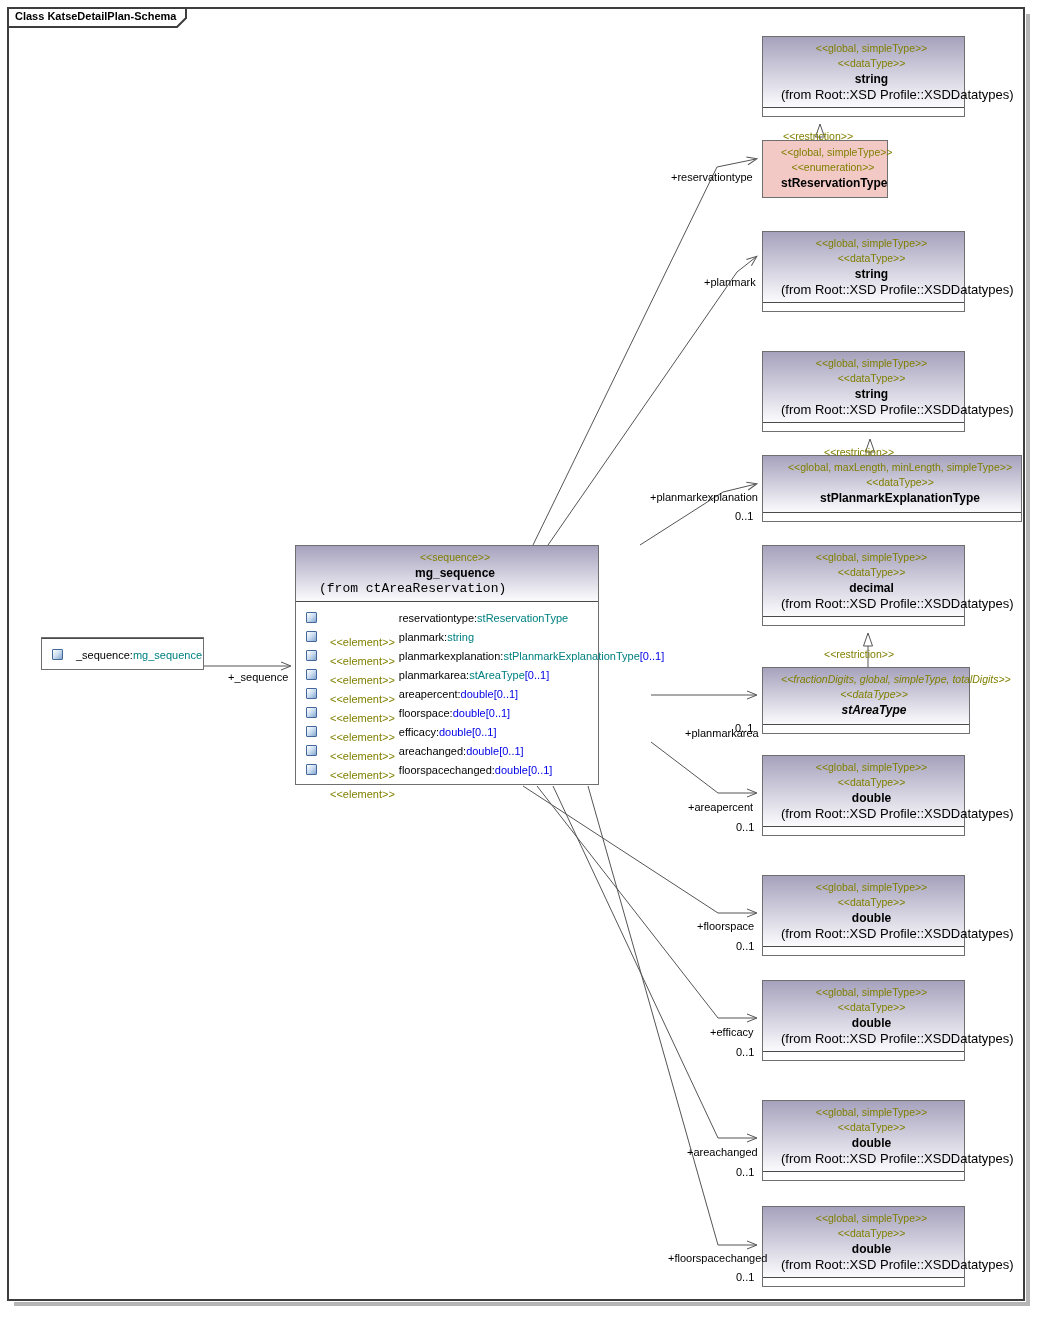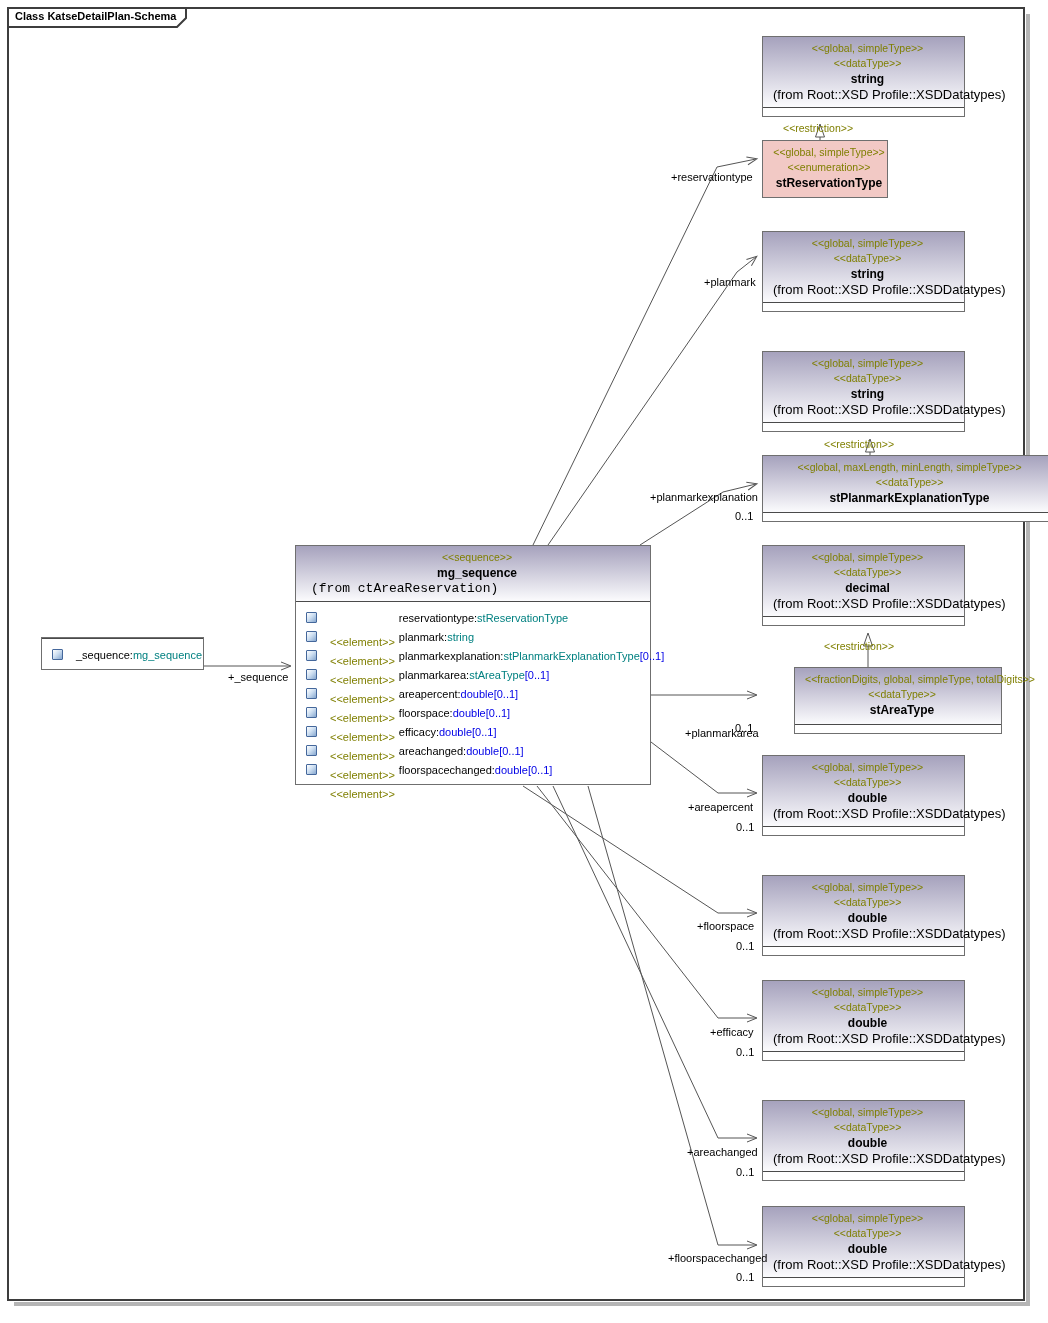--- a/index.html
+++ b/index.html
@@ -11,42 +11,42 @@
   .frame-title{
     position:absolute;left:15px;top:10px;z-index:3;
     font-size:11px;font-weight:bold;white-space:nowrap;
   }
   .uml-box{
     position:absolute;border:1px solid #6f6f6f;background:#fff;
     z-index:2;box-sizing:border-box;
   }
   .head{
     background:linear-gradient(180deg,#a6a2bd 0%,#fbfbfd 100%);
-    text-align:center;padding:4px 2px 5px 10px;
+    text-align:center;padding:4px 2px 5px 18px;
   }
   .head.flat{background:#f2c9c5;}
   .stereo{color:#7f7f00;font-size:10.5px;line-height:15px;white-space:nowrap;}
   .tname{color:#000;font-weight:bold;font-size:12px;line-height:17px;white-space:nowrap;}
   .tfrom{color:#000;font-size:13px;line-height:14px;white-space:nowrap;}
   .tfrom.left{text-align:left;padding-left:5px;font-family:Liberation Mono, monospace;}
   .empty-comp{border-top:1px solid #4a4a4a;height:8px;background:#fff;}
   .attrs{border-top:1px solid #4a4a4a;background:#fff;padding:6px 3px 5px 3px;}
   .arow{display:flex;align-items:center;height:19px;font-size:11px;white-space:nowrap;}
   .aicon{
     width:9px;height:9px;flex:none;margin:0 13px 0 7px;
     border:1px solid #44679b;border-radius:1px;
     background:linear-gradient(135deg,#ffffff 0%,#cfe0f2 45%,#86a7cf 100%);
   }
   .k{color:#7f7f00;margin-top:48px;}
   .n{color:#000;margin-left:4px;}
   .tt{color:#008080;}
   .tb{color:#0000e6;}
   .m{color:#0000e6;}
   .lbl{position:absolute;z-index:3;font-size:11px;color:#000;white-space:nowrap;text-align:right;}
-  .restr{position:absolute;z-index:3;font-size:10.5px;color:#7f7f00;white-space:nowrap;}
+  .restr{position:absolute;z-index:3;font-size:10.5px;color:#7f7f00;white-space:nowrap;margin-top:8px;}
 </style>
 </head>
 <body>
 
 <div class="canvas">
 
   <svg class="layer" width="1048" height="1323">
     <defs>
       <marker id="open" markerWidth="14" markerHeight="12" refX="11" refY="5" orient="auto">
         <path d="M2,1 L12,5 L2,9" fill="none" stroke="#555" stroke-width="1"></path>
@@ -81,21 +81,21 @@
   <div class="uml-box" style="left:41px;top:637px;width:163px;">
     <div class="attrs">
       <div class="arow">
         <span class="aicon"></span>
         <span class="n" style="margin-left:0;">_sequence:</span>
           <span class="tt">mg_sequence</span>
       </div>
     </div>
   </div>
 
-  <div class="uml-box" style="left:295px;top:545px;width:356px;">
+  <div class="uml-box" style="left:295px;top:545px;width:304px;">
     <div class="head">
       <div class="stereo">&lt;&lt;sequence&gt;&gt;</div>
       <div class="tname">mg_sequence</div>
       <div class="tfrom left">(from ctAreaReservation)</div>
     </div>
     <div class="attrs">
       <div class="arow">
           <span class="aicon"></span>
           <span class="k">&lt;&lt;element&gt;&gt;</span>
           <span class="n">reservationtype:</span>
@@ -192,40 +192,40 @@
   <div class="uml-box" style="left:762px;top:351px;width:203px;">
     <div class="head">
         <div class="stereo">&lt;&lt;global, simpleType&gt;&gt;</div>
         <div class="stereo">&lt;&lt;dataType&gt;&gt;</div>
         <div class="tname">string</div>
         <div class="tfrom">(from Root::XSD Profile::XSDDatatypes)</div>
       </div>
     <div class="empty-comp"></div>
   </div>
 
-  <div class="uml-box" style="left:762px;top:455px;width:287px;">
+  <div class="uml-box" style="left:762px;top:455px;width:260px;">
     <div class="head">
         <div class="stereo">&lt;&lt;global, maxLength, minLength, simpleType&gt;&gt;</div>
         <div class="stereo">&lt;&lt;dataType&gt;&gt;</div>
         <div class="tname">stPlanmarkExplanationType</div>
       </div>
     <div class="empty-comp"></div>
   </div>
 
   <div class="uml-box" style="left:762px;top:545px;width:203px;">
     <div class="head">
         <div class="stereo">&lt;&lt;global, simpleType&gt;&gt;</div>
         <div class="stereo">&lt;&lt;dataType&gt;&gt;</div>
         <div class="tname">decimal</div>
         <div class="tfrom">(from Root::XSD Profile::XSDDatatypes)</div>
       </div>
     <div class="empty-comp"></div>
   </div>
 
-  <div class="uml-box" style="left:794px;top:667px;width:208px;">
+  <div class="uml-box" style="left:762px;top:667px;width:208px;font-style:italic;">
     <div class="head">
         <div class="stereo">&lt;&lt;fractionDigits, global, simpleType, totalDigits&gt;&gt;</div>
         <div class="stereo">&lt;&lt;dataType&gt;&gt;</div>
         <div class="tname">stAreaType</div>
       </div>
     <div class="empty-comp"></div>
   </div>
 
   <div class="uml-box" style="left:762px;top:755px;width:203px;">
     <div class="head">

